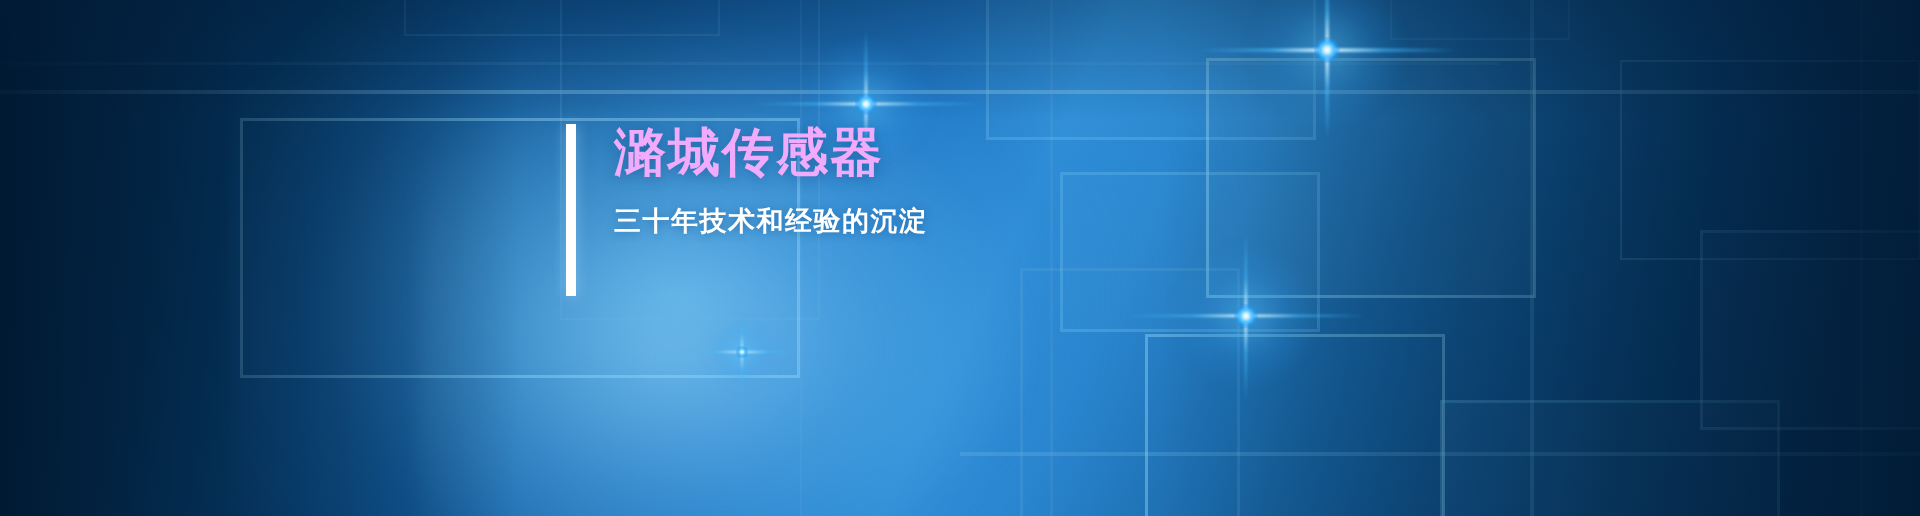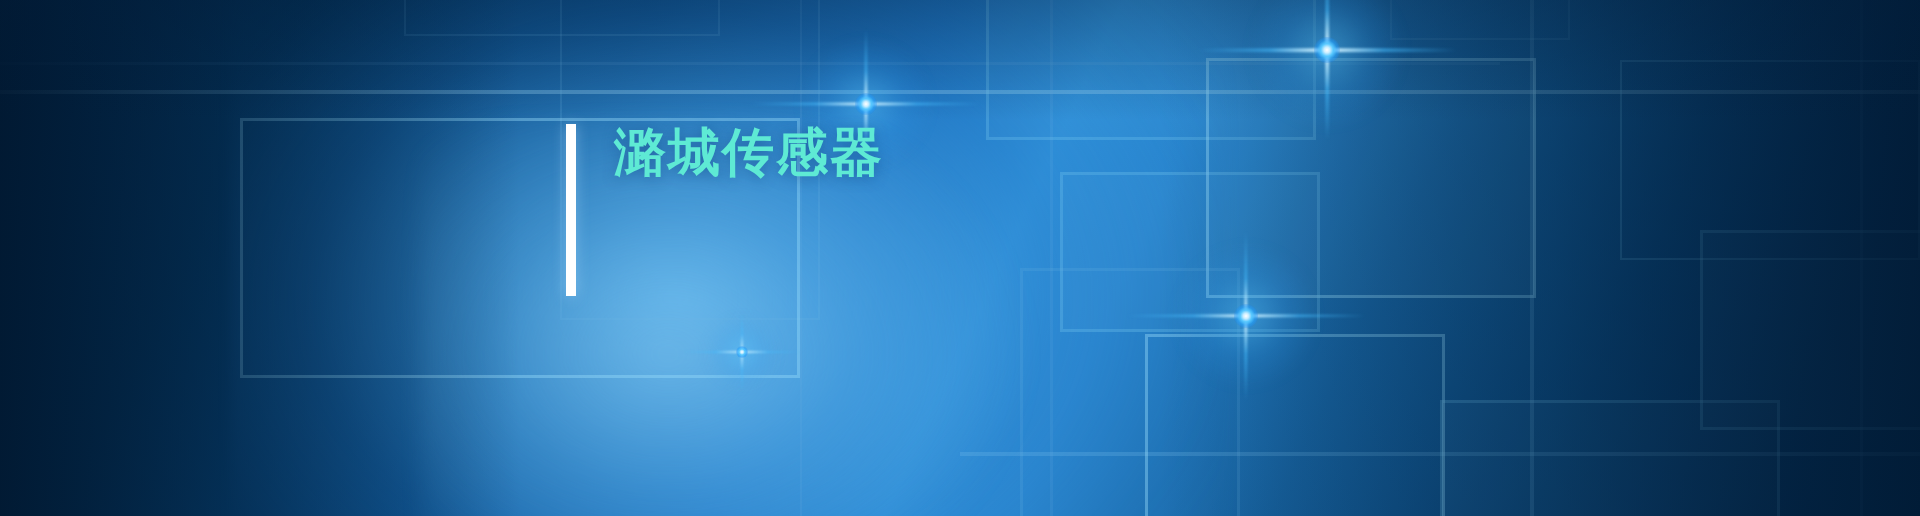--- a/index.html
+++ b/index.html
@@ -145,21 +145,21 @@
   .text-col{
     padding-left:38px;
     display:flex;
     flex-direction:column;
     justify-content:flex-start;
   }
   .title{
     font-size:52px;
     line-height:1.08;
     font-weight:bold;
-    color:#5eead4;
+    color:#f0abfc;
     letter-spacing:2px;
     white-space:nowrap;
     text-shadow:0 2px 14px rgba(10,60,120,.45);
     margin:0 0 22px 0;
   }
   .sub{
     font-size:27px;
     line-height:1.42;
     font-weight:bold;
     color:#ffffff;
@@ -228,16 +228,17 @@
         <div class="hbeam" style="width: 120px; height: 2px;"></div>
         <div class="vbeam" style="height: 80px; width: 2px;"></div>
         <div class="core" style="width: 12px; height: 12px;"></div>
       </div>
     </div>
 
   <div class="text-block">
     <div class="accent-bar"></div>
     <div class="text-col">
       <h1 class="title">潞城传感器</h1>
+      <div class="sub">三十年技术和经验的沉淀</div>
     </div>
   </div>
 
 </div>
 
 </body></html>

